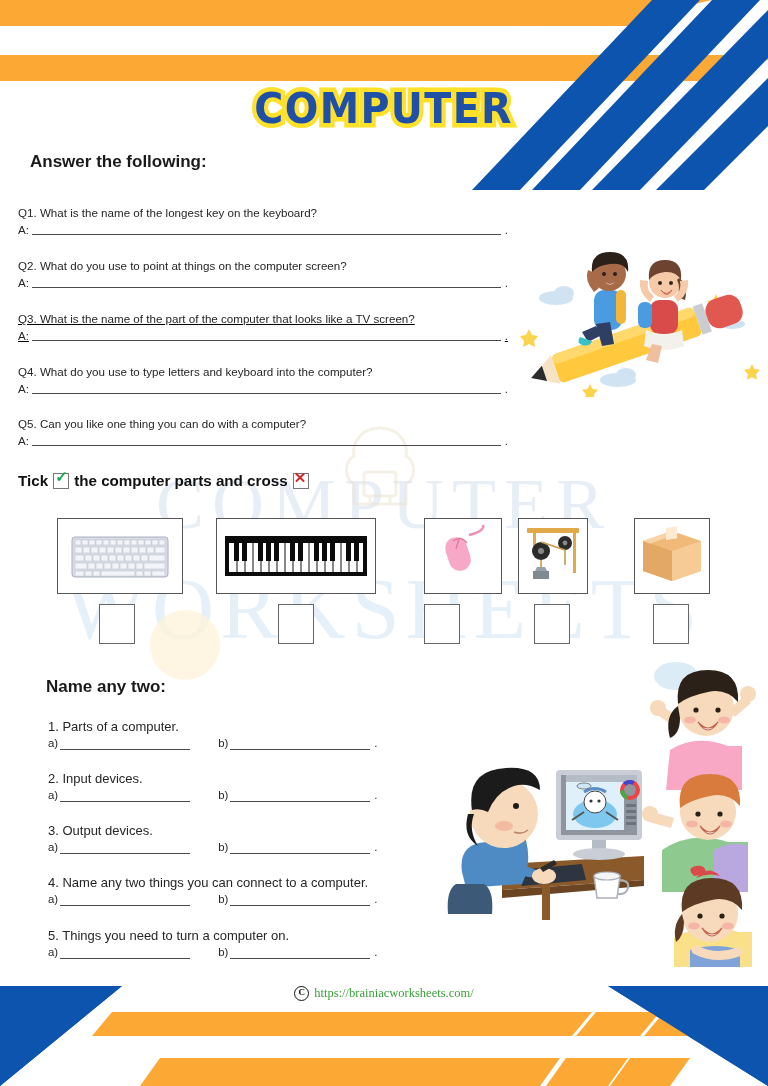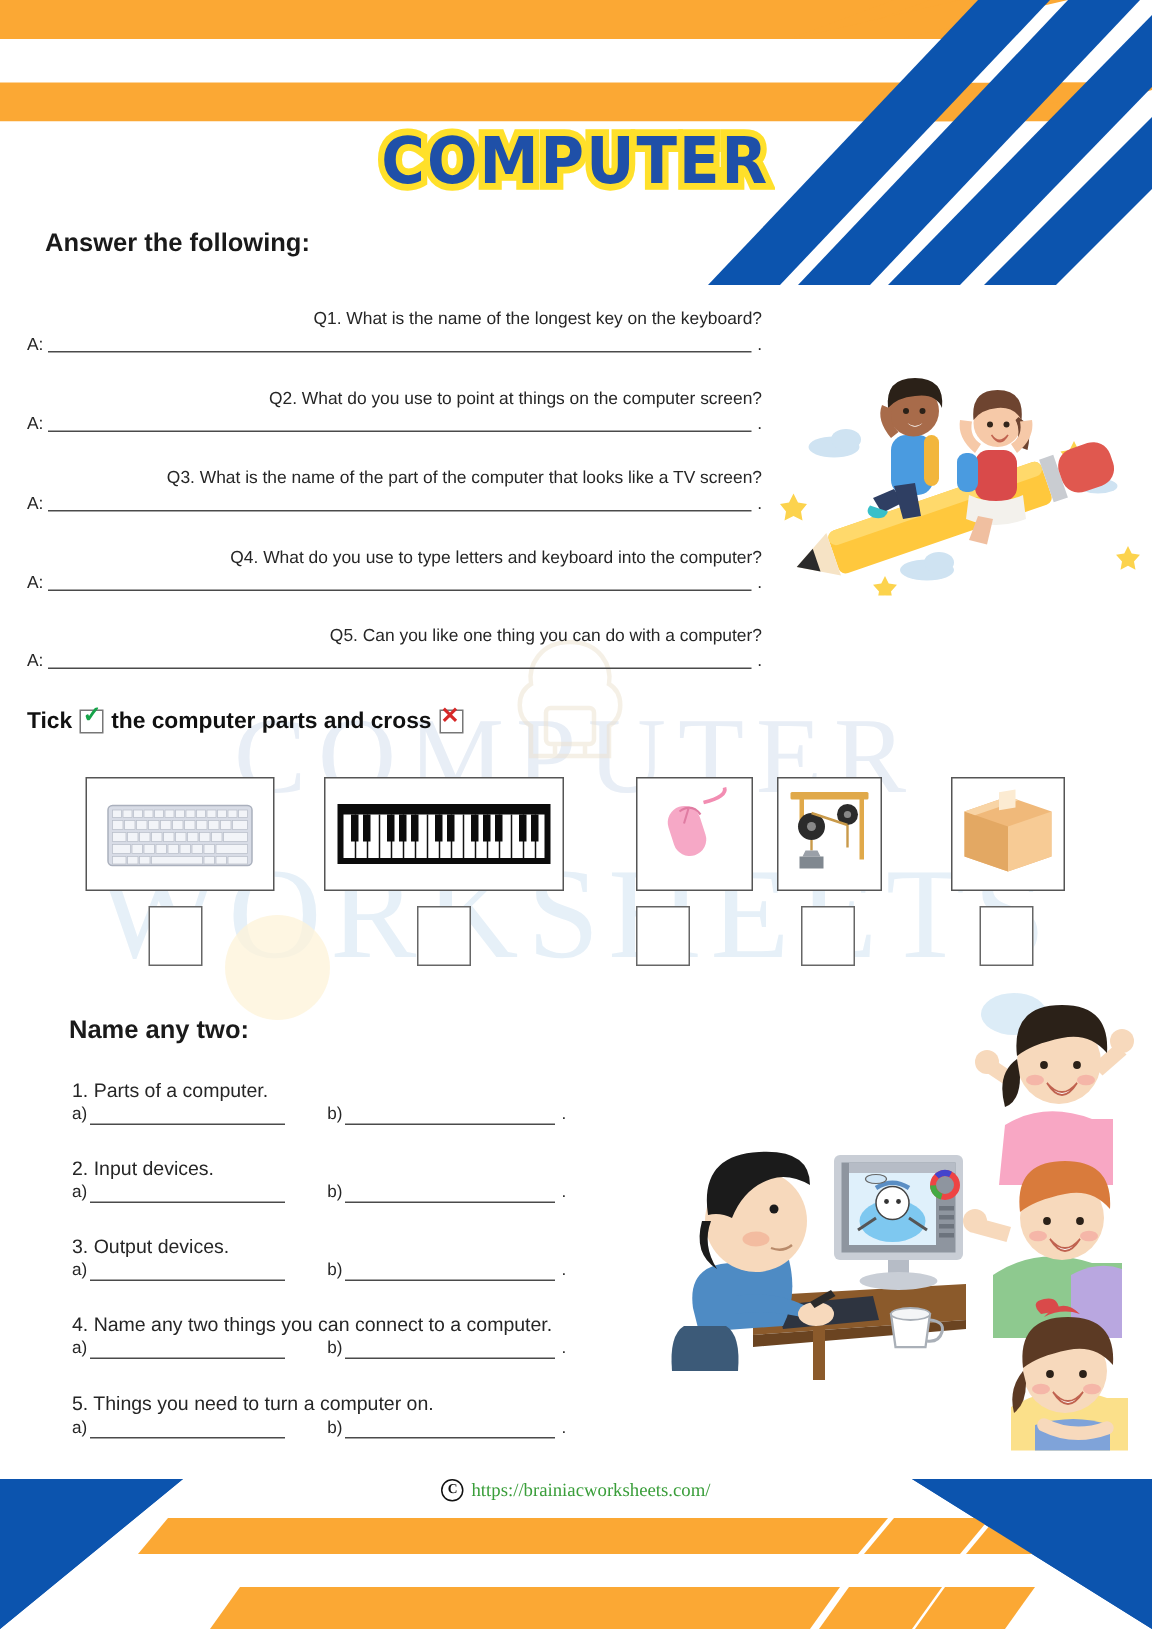--- a/index.html
+++ b/index.html
@@ -61,21 +61,21 @@
   .sec-head{
     position:absolute;
     font-size:17px;font-weight:bold;color:#1a1a1a;
     font-family:"Liberation Sans",sans-serif;
   }
   #answer-head{left:18px;top:152px;margin-left:12px;}
 
   .qblock{position:absolute;left:18px;width:490px;}
   .qtext{
     font-size:11.6px;color:#262626;line-height:1.25;
-    font-family:"Liberation Sans",sans-serif;white-space:nowrap;text-align:right;
+    font-family:"Liberation Sans",sans-serif;white-space:nowrap;
   }
   .arow{display:flex;align-items:flex-end;margin-top:3px;}
   .alabel{font-size:11.6px;color:#262626;margin-right:3px;line-height:1;}
   .aline{flex:1;border-bottom:1.2px solid #4a4a4a;height:11px;}
   .adot{font-size:11.6px;color:#262626;margin-left:4px;line-height:1;}
 
   
   .tick-line{
     position:absolute;left:18px;top:472px;
     font-size:15.2px;font-weight:bold;color:#111;
@@ -359,21 +359,21 @@
 
     <div class="qblock" style="top:259px;">
       <div class="qtext">Q2. What do you use to point at things on the computer screen?</div>
       <div class="arow">
         <span class="alabel">A:</span>
         <span class="aline"></span>
         <span class="adot">.</span>
       </div>
     </div>
 
-    <div class="qblock" style="top:312px;">
+    <div class="qblock" style="top:312px;text-decoration:underline;">
       <div class="qtext">Q3. What is the name of the part of the computer that looks like a TV screen?</div>
       <div class="arow">
         <span class="alabel">A:</span>
         <span class="aline"></span>
         <span class="adot">.</span>
       </div>
     </div>
 
     <div class="qblock" style="top:365px;">
       <div class="qtext">Q4. What do you use to type letters and keyboard into the computer?</div>

